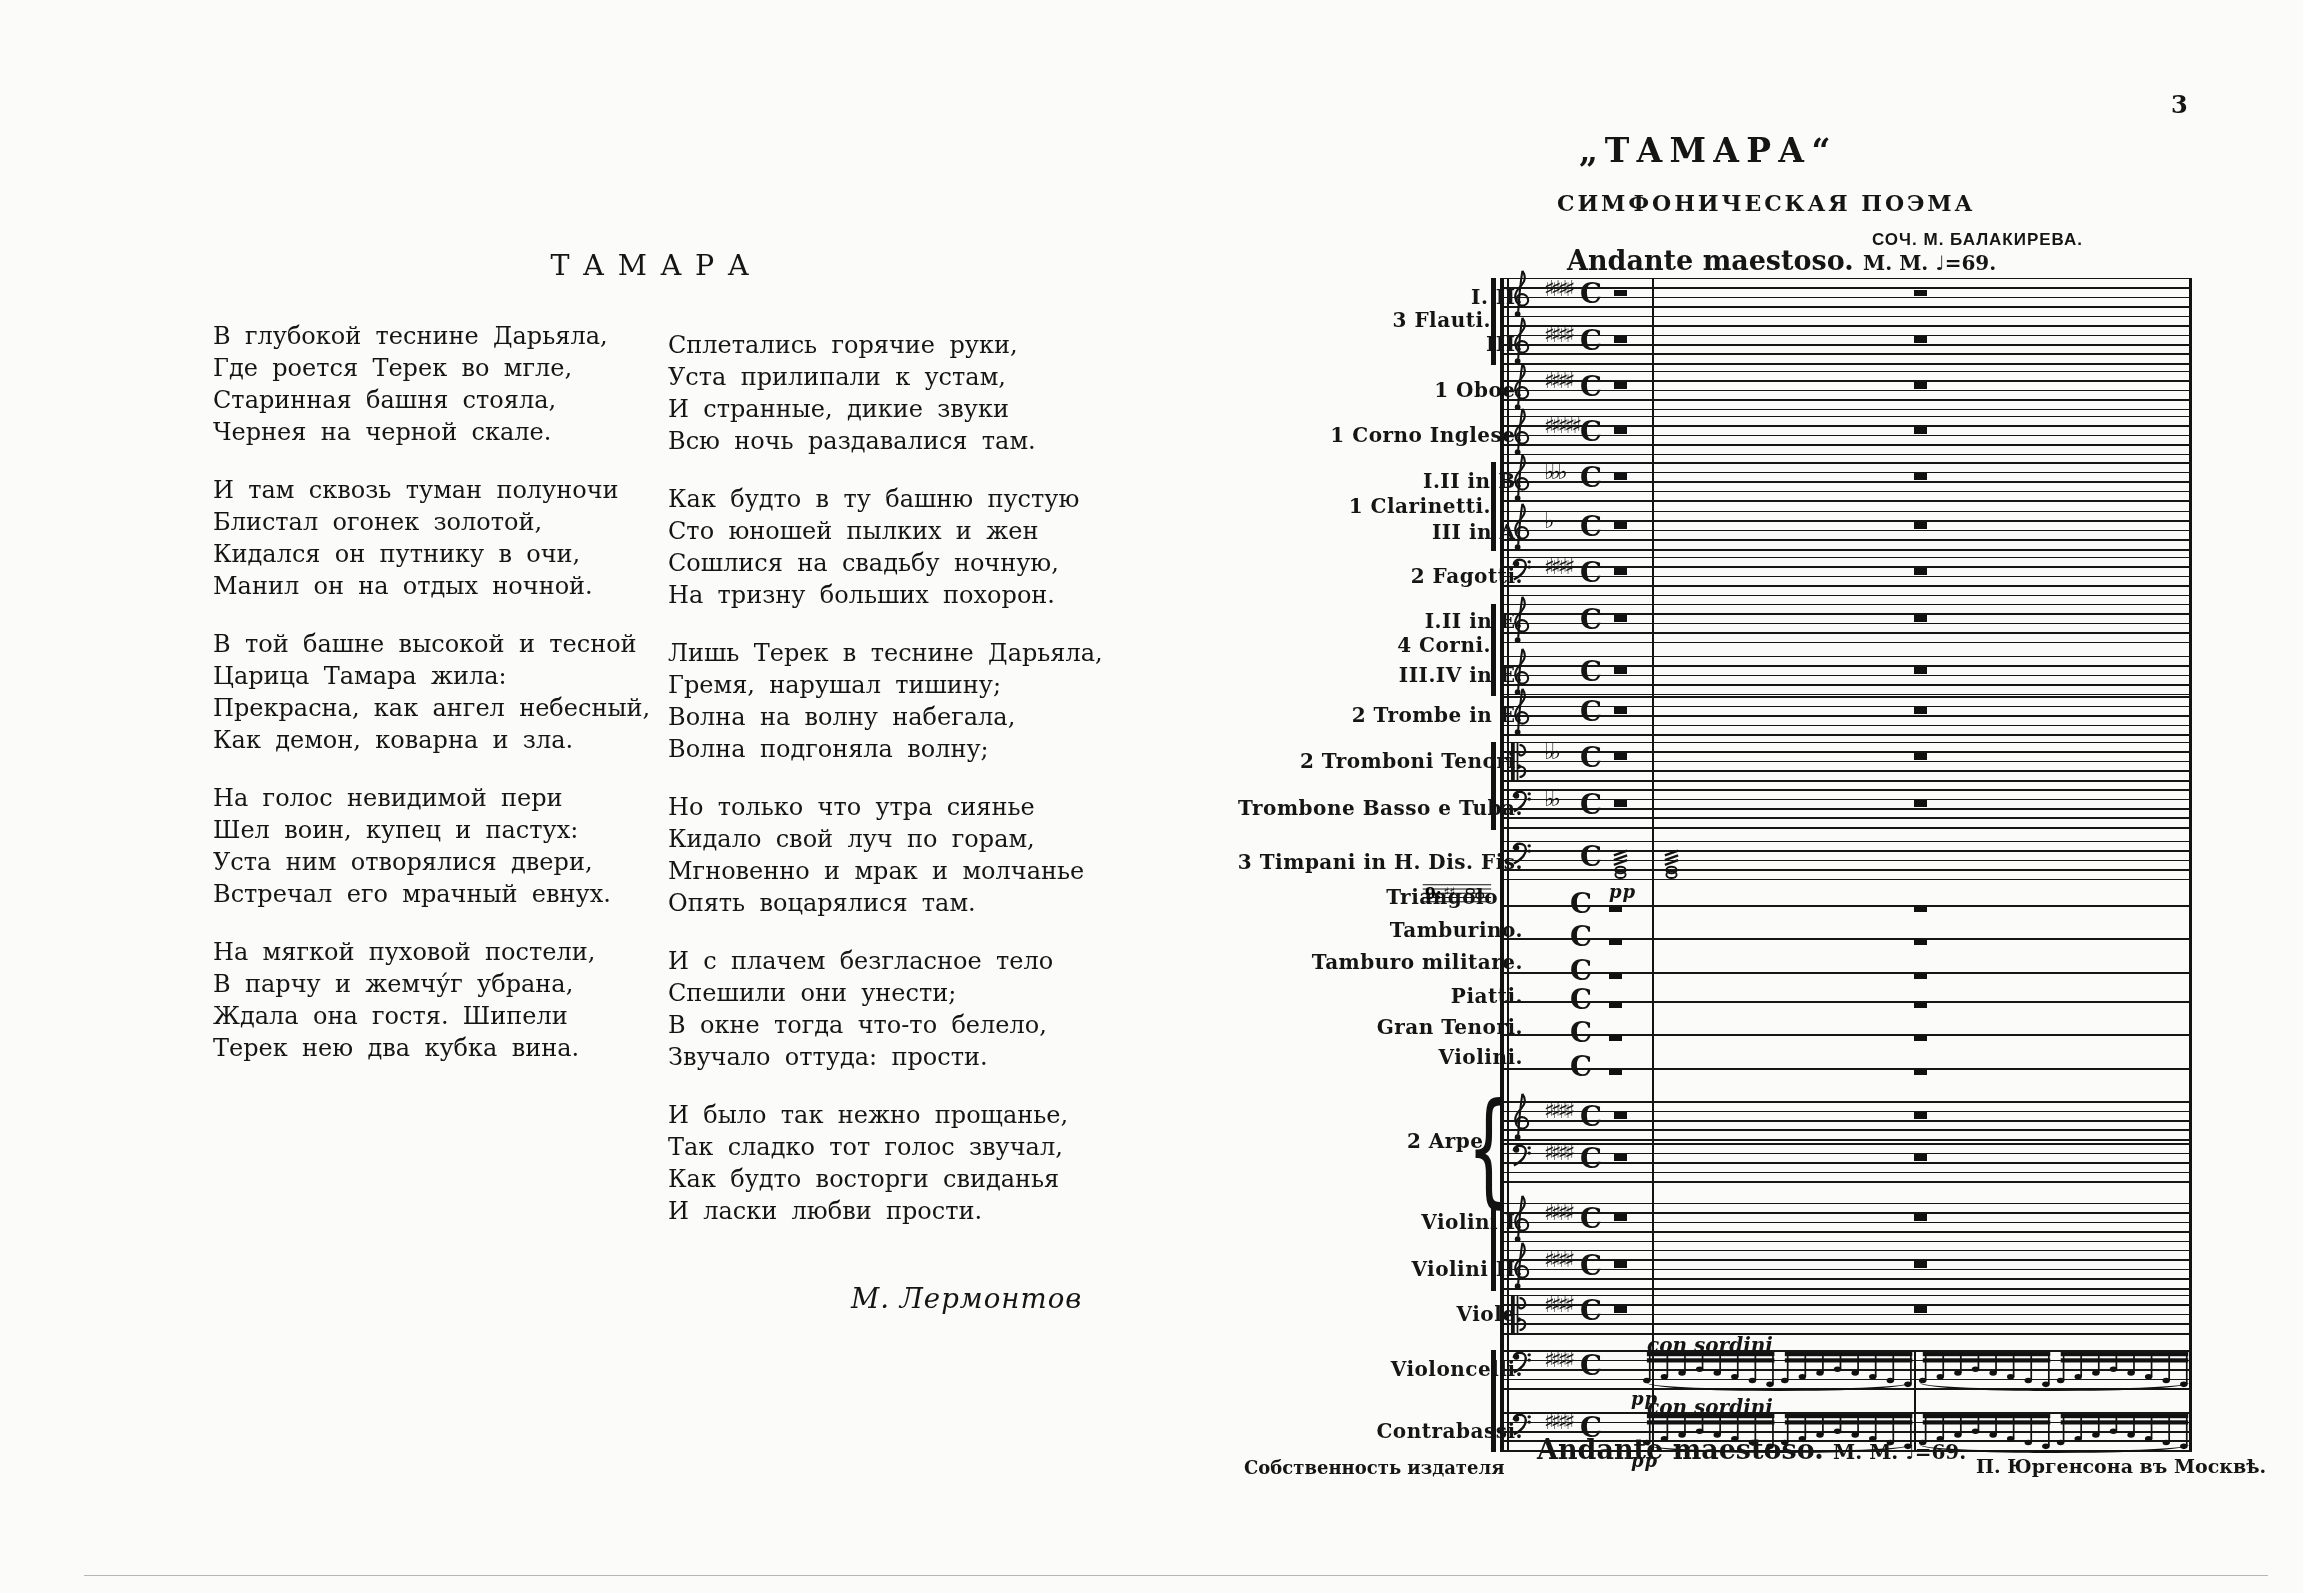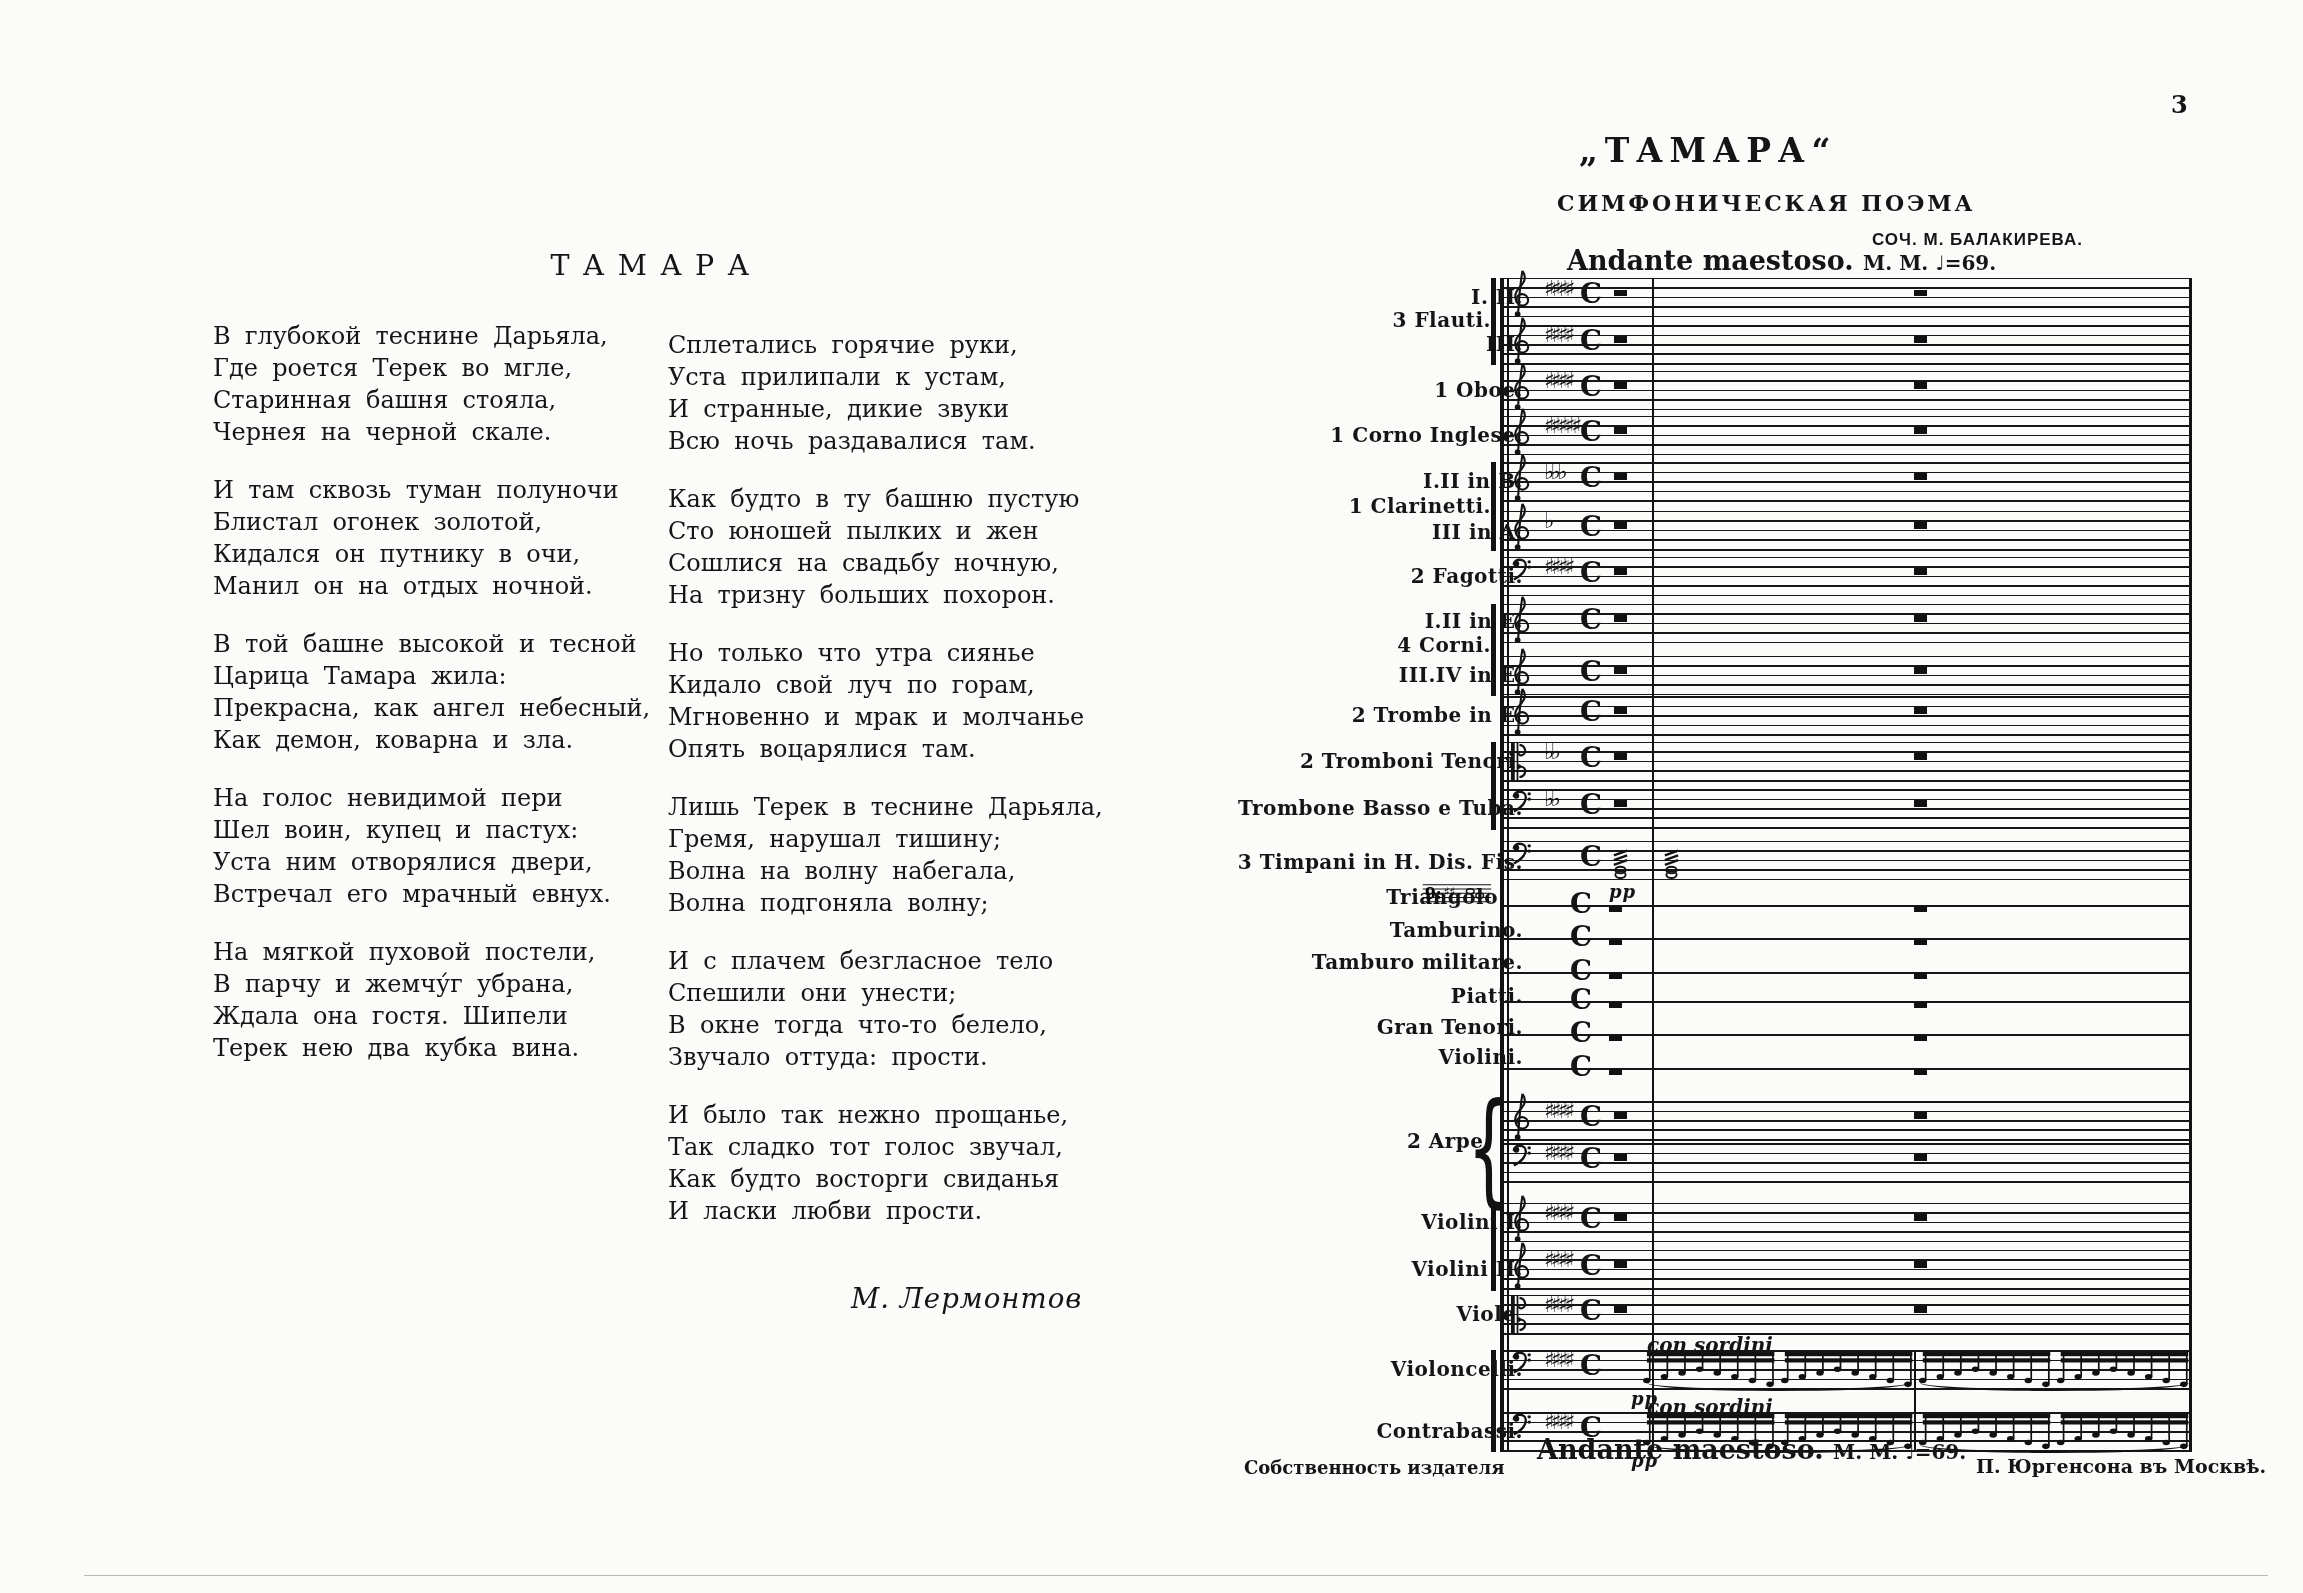--- a/index.html
+++ b/index.html
@@ -153,30 +153,30 @@
       <div class="line">И странные, дикие звуки</div>
       <div class="line">Всю ночь раздавалися там.</div>
     </div>
   <div class="stanza">
       <div class="line">Как будто в ту башню пустую</div>
       <div class="line">Сто юношей пылких и жен</div>
       <div class="line">Сошлися на свадьбу ночную,</div>
       <div class="line">На тризну больших похорон.</div>
     </div>
   <div class="stanza">
+      <div class="line">Лишь Терек в теснине Дарьяла,</div>
+      <div class="line">Гремя, нарушал тишину;</div>
+      <div class="line">Волна на волну набегала,</div>
+      <div class="line">Волна подгоняла волну;</div>
+    </div>
+  <div class="stanza">
       <div class="line">Но только что утра сиянье</div>
       <div class="line">Кидало свой луч по горам,</div>
       <div class="line">Мгновенно и мрак и молчанье</div>
       <div class="line">Опять воцарялися там.</div>
-    </div>
-  <div class="stanza">
-      <div class="line">Лишь Терек в теснине Дарьяла,</div>
-      <div class="line">Гремя, нарушал тишину;</div>
-      <div class="line">Волна на волну набегала,</div>
-      <div class="line">Волна подгоняла волну;</div>
     </div>
   <div class="stanza">
       <div class="line">И с плачем безгласное тело</div>
       <div class="line">Спешили они унести;</div>
       <div class="line">В окне тогда что-то белело,</div>
       <div class="line">Звучало оттуда: прости.</div>
     </div>
   <div class="stanza">
       <div class="line">И было так нежно прощанье,</div>
       <div class="line">Так сладко тот голос звучал,</div>

